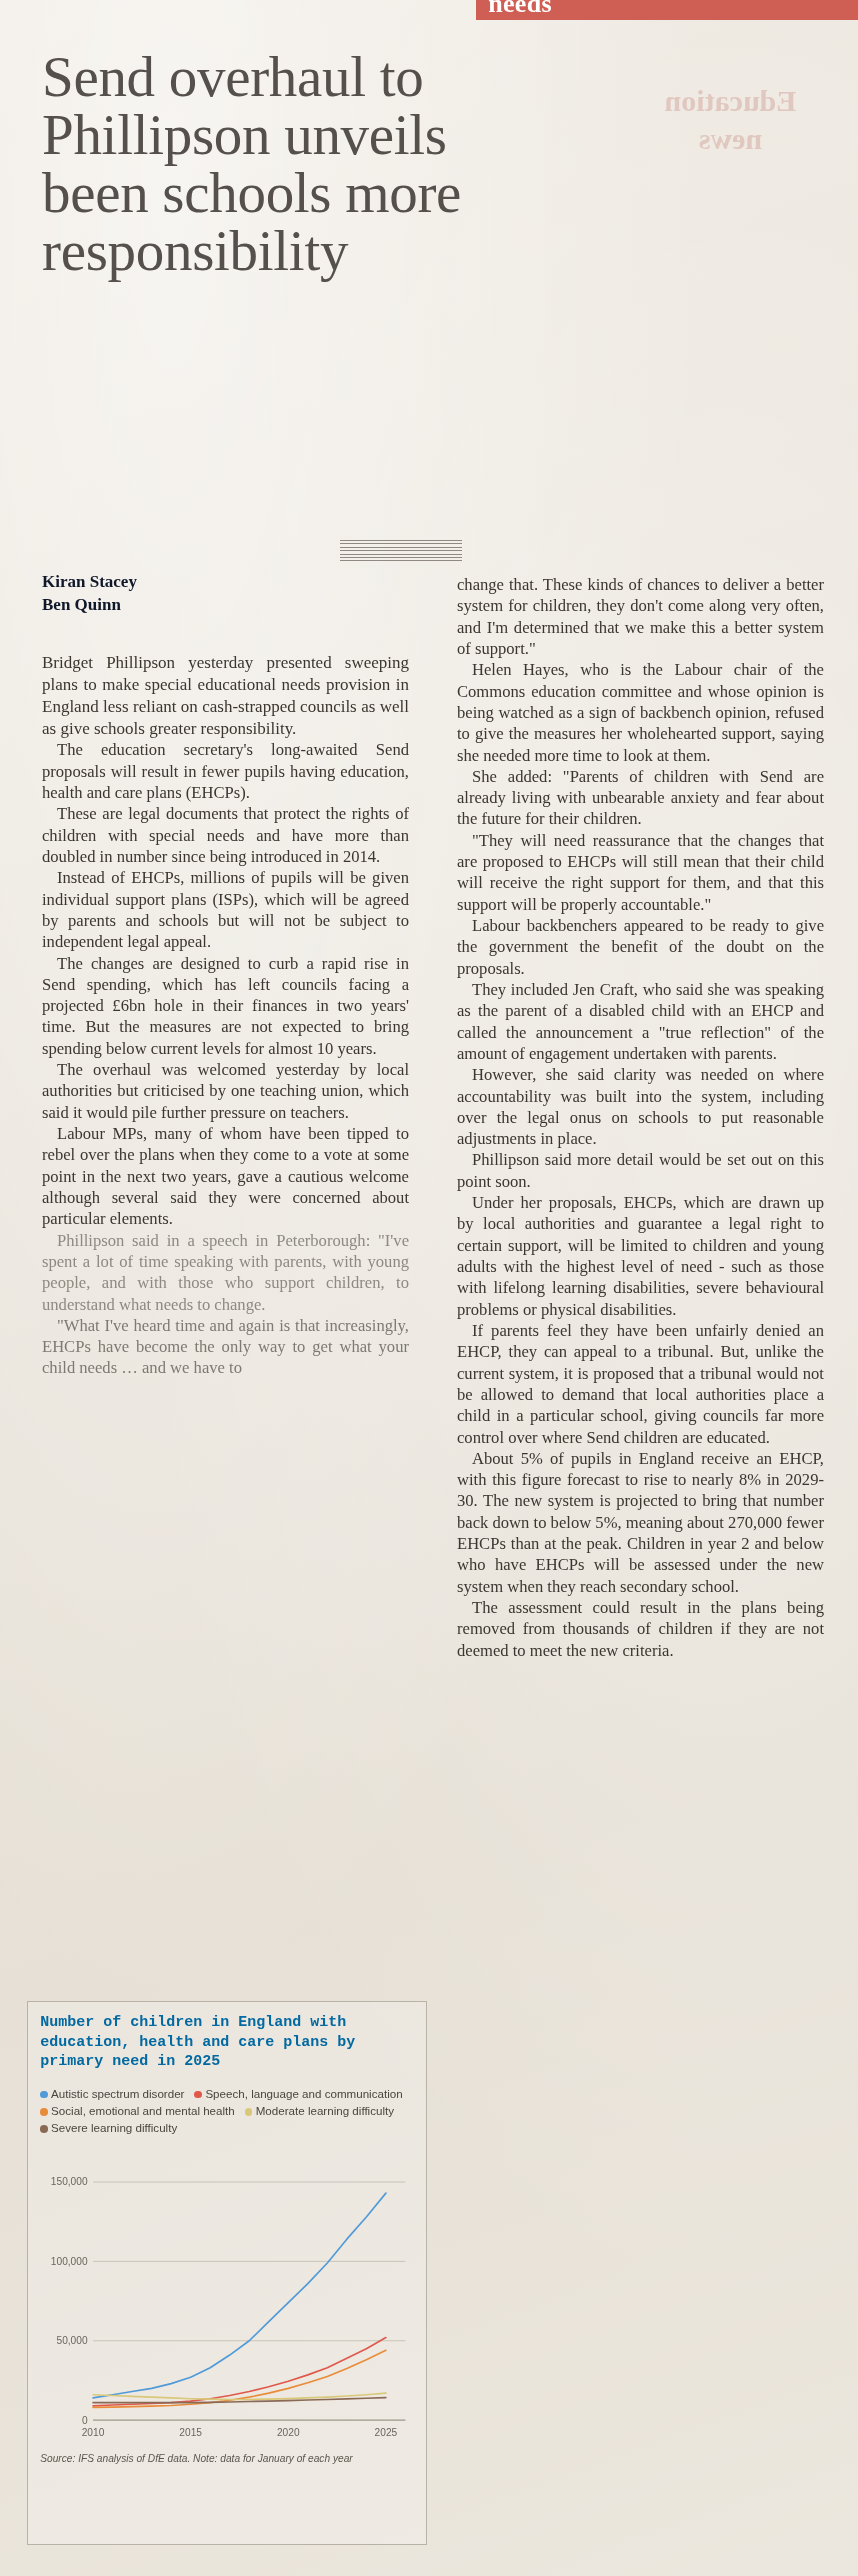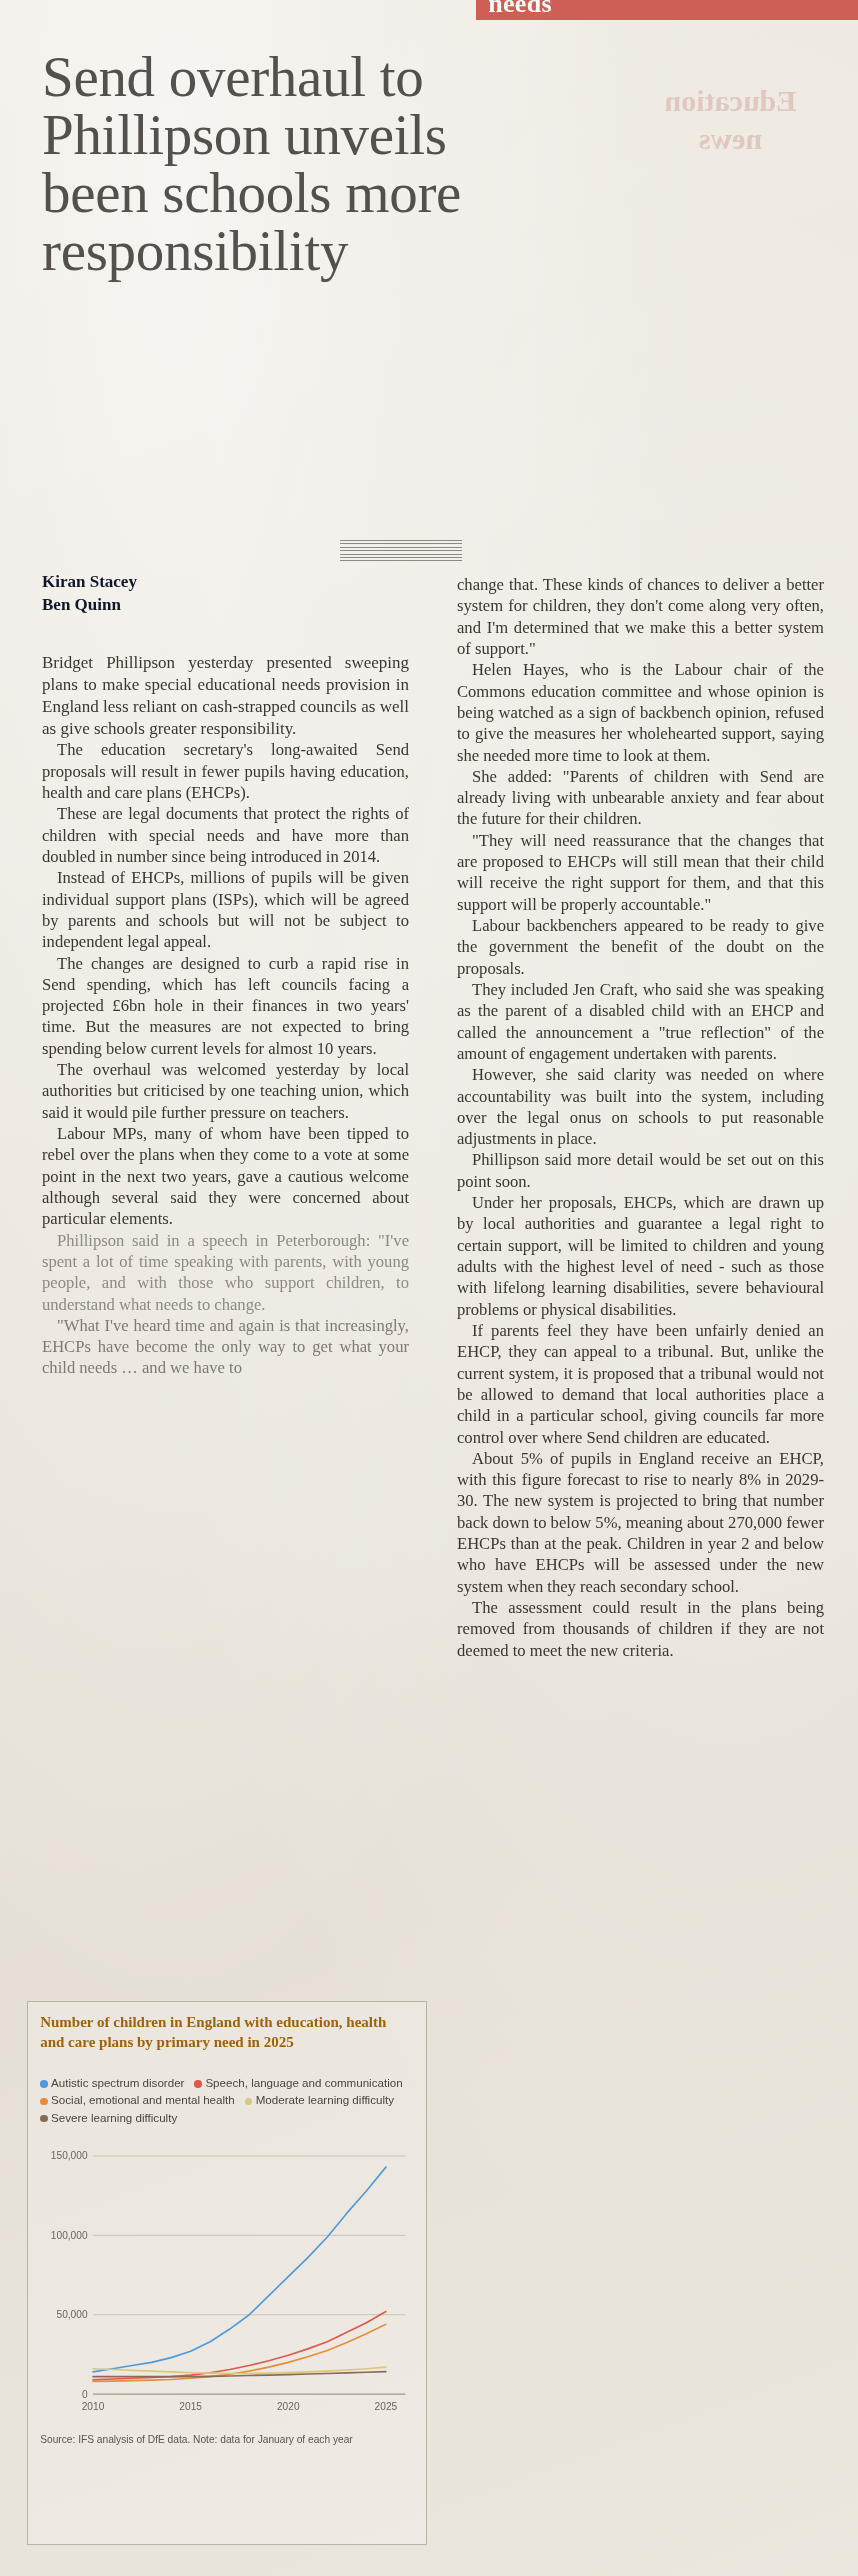--- a/index.html
+++ b/index.html
@@ -132,54 +132,55 @@
     left: 27px;
     top: 2001px;
     width: 400px;
     height: 544px;
     border: 0.7px solid #b9b2a6;
     background: rgba(255,255,255,0.20);
     box-sizing: border-box;
     padding: 11px 12.2px 6.8px 12.2px;
   }
   .chart-title {
-    font-family: Liberation Serif, serif;
+    font-family: Liberation Mono, monospace;
     font-weight: bold;
     font-size: 15px;
     line-height: 1.3;
-    color: #a16207;
-    margin-bottom: 22px;
+    color: #0369a1;
+    margin-bottom: 13px;
   }
   .legend {
     font-family: "Liberation Sans", sans-serif;
     font-size: 11.6px;
     line-height: 1.5;
     color: #4a453e;
-    margin-bottom: 6px;
+    margin-bottom: 21px;
   }
   .legend .item { display: inline; white-space: normal; margin-right: 6.8px; }
   .legend .dot {
     display: inline-block;
     width: 7.5px; height: 7.5px;
     border-radius: 50%;
     margin-right: 3.4px;
     vertical-align: middle;
   }
   .plot {
     position: relative;
     height: 292px;
     margin-top: 4.1px;
   }
   .plot svg { display: block; }
   .chart-source {
     font-family: "Liberation Sans", sans-serif;
     font-size: 10.2px;
     line-height: 1.35;
     color: #5b564e;
-    margin-top: 9px;
+    margin-top: 2px;
+    font-style: italic;
   }
   .axis-label {
     font-family: "Liberation Sans", sans-serif;
     font-size: 15px;
     fill: #6a655d;
   }
 </style>
 </head>
 <body>
 

